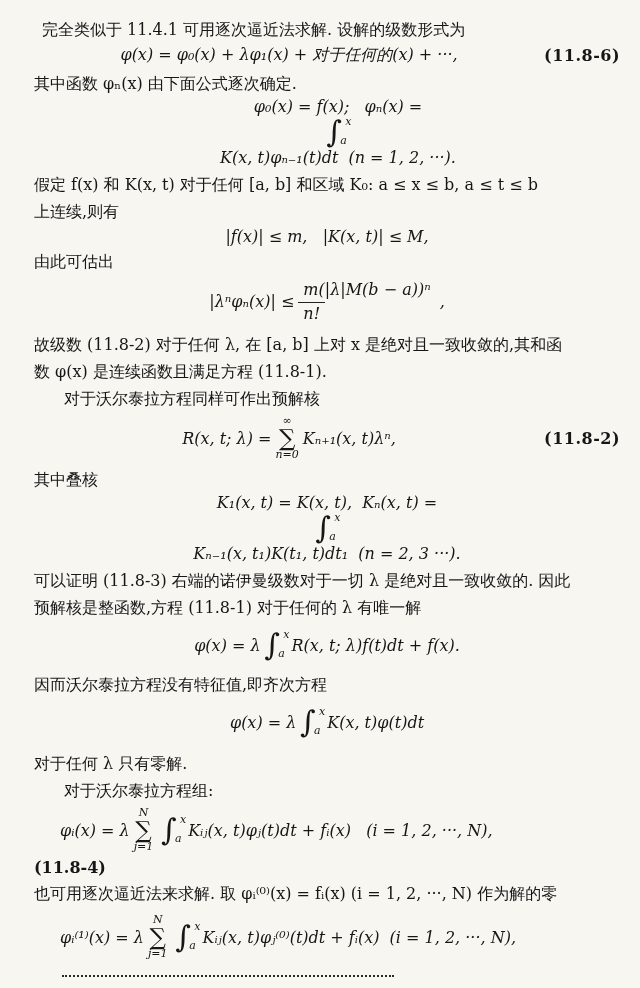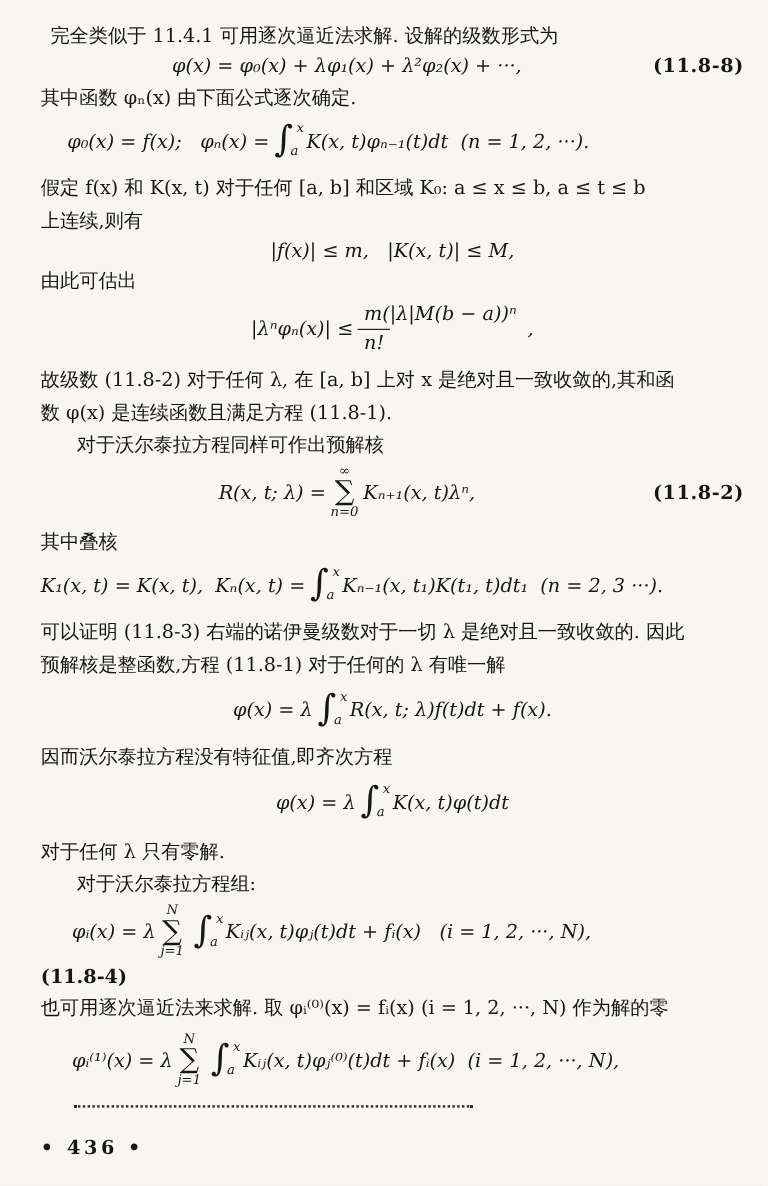--- a/index.html
+++ b/index.html
@@ -34,38 +34,38 @@
   
   .sum{display:inline-flex;flex-direction:column;align-items:center;line-height:1;margin:0 4px;}
   .sum-top,.sum-bot{font-size:11px;font-style:italic;line-height:12px;}
   .sum-sym{font-size:23px;font-style:normal;line-height:22px;}
   
   .frac{display:inline-flex;flex-direction:column;align-items:flex-start;margin:0 4px;}
   .frac-num{padding:0 5px 2px;line-height:20px;}
   .frac-den{border-top:1.5px solid #222;padding:2px 5px 0;line-height:18px;}
   
   .mt2{margin-top:2px;}.mt4{margin-top:4px;}.mt6{margin-top:6px;}
-  .f-tall{min-height:44px;}
+  .f-tall{min-height:44px;flex-direction:column;}
   .f-sum{min-height:52px;}
   
   .sep{width:332px;border-bottom:2px dotted #2a2a2a;margin:10px 0 0 28px;height:2px;}
   .pagenum{margin-top:20px;font-weight:700;letter-spacing:3px;line-height:27px;}
 </style>
 </head>
 <body>
 
 <div class="page">
 
   <p class="line indent-sm cjk">完全类似于 11.4.1 可用逐次逼近法求解. 设解的级数形式为</p>
 
   <div class="frow mt2">
     <span class="fbody">
-        <span class="math">φ(x) = φ₀(x) + λφ₁(x) + λ²φ₂(x) + ···,</span>
-      </span>
-    <span class="ftag">(11.8-8)</span>
+        <span class="math">φ(x) = φ₀(x) + λφ₁(x) + 对于任何的(x) + ···,</span>
+      </span>
+    <span class="ftag">(11.8-6)</span>
   </div>
 
   <p class="line mt4 cjk">其中函数 φₙ(x) 由下面公式逐次确定.</p>
 
   <div class="frow f-tall" style="padding-left:22px;">
     <span class="math">φ₀(x) = f(x);&nbsp;&nbsp;&nbsp;φₙ(x) =</span>
     <span class="int">
       <span class="int-sym">∫</span>
       <span class="int-lims">
         <span class="lim-top">x</span>

